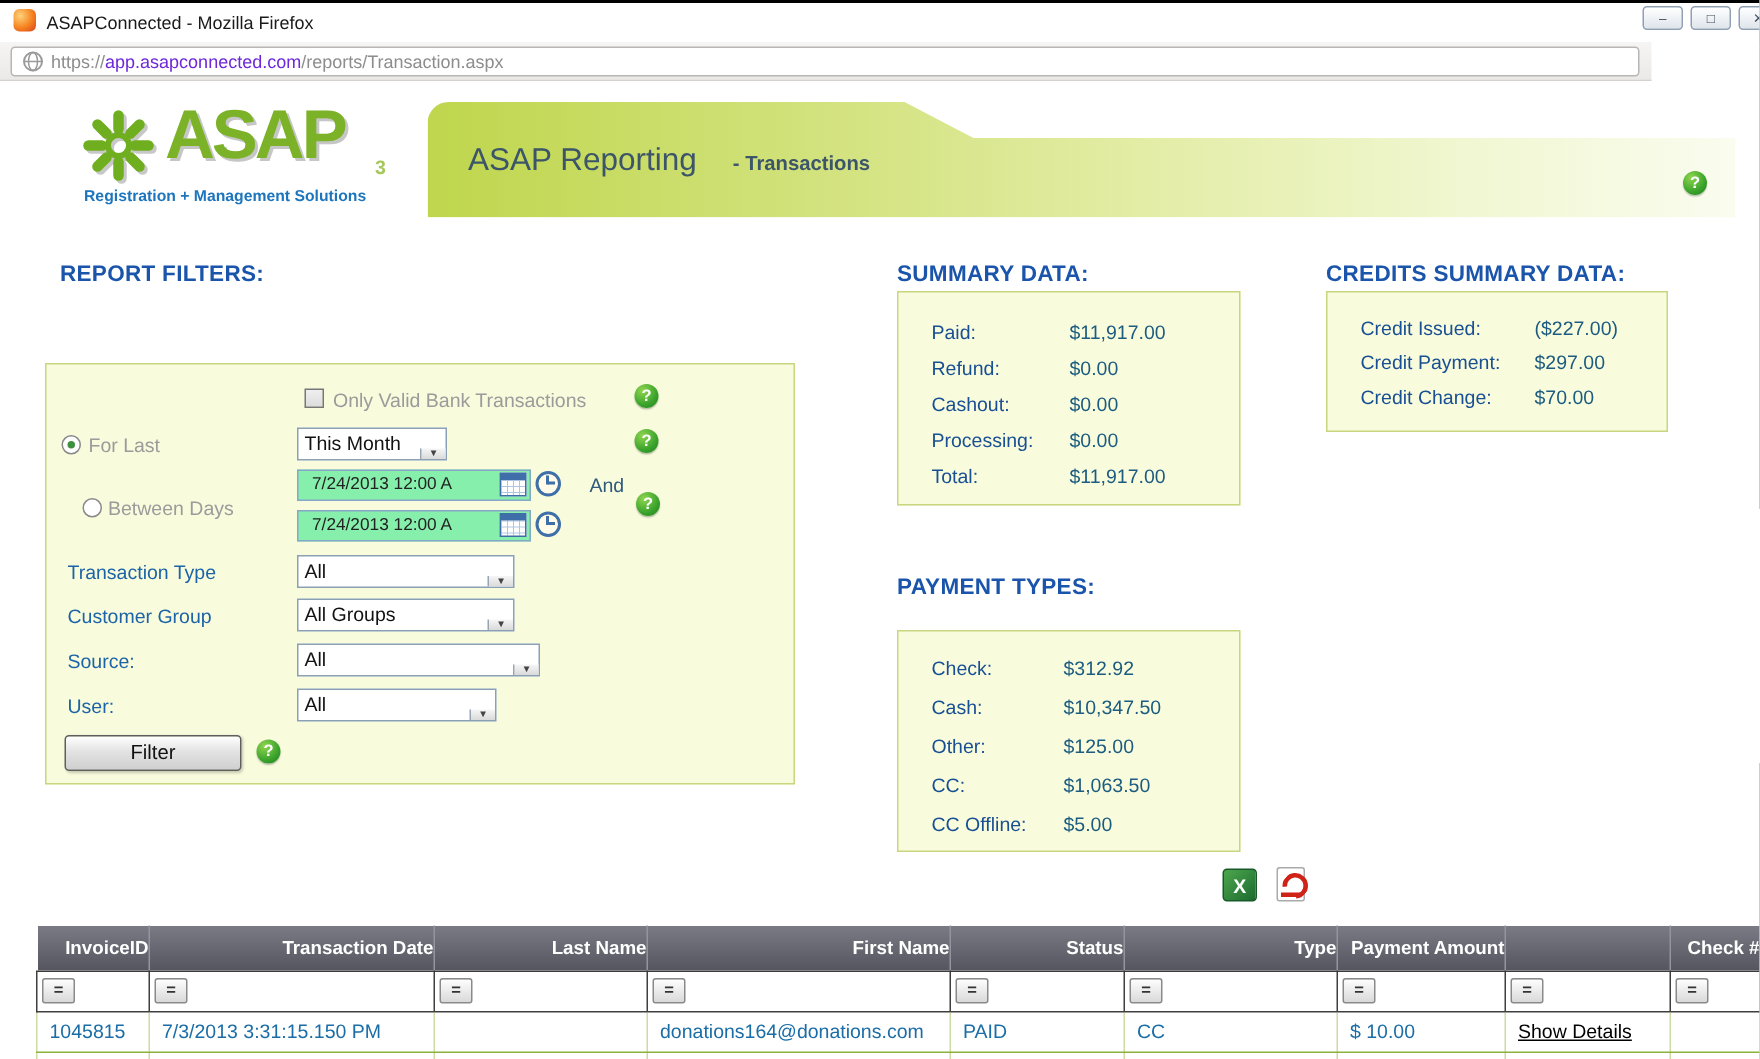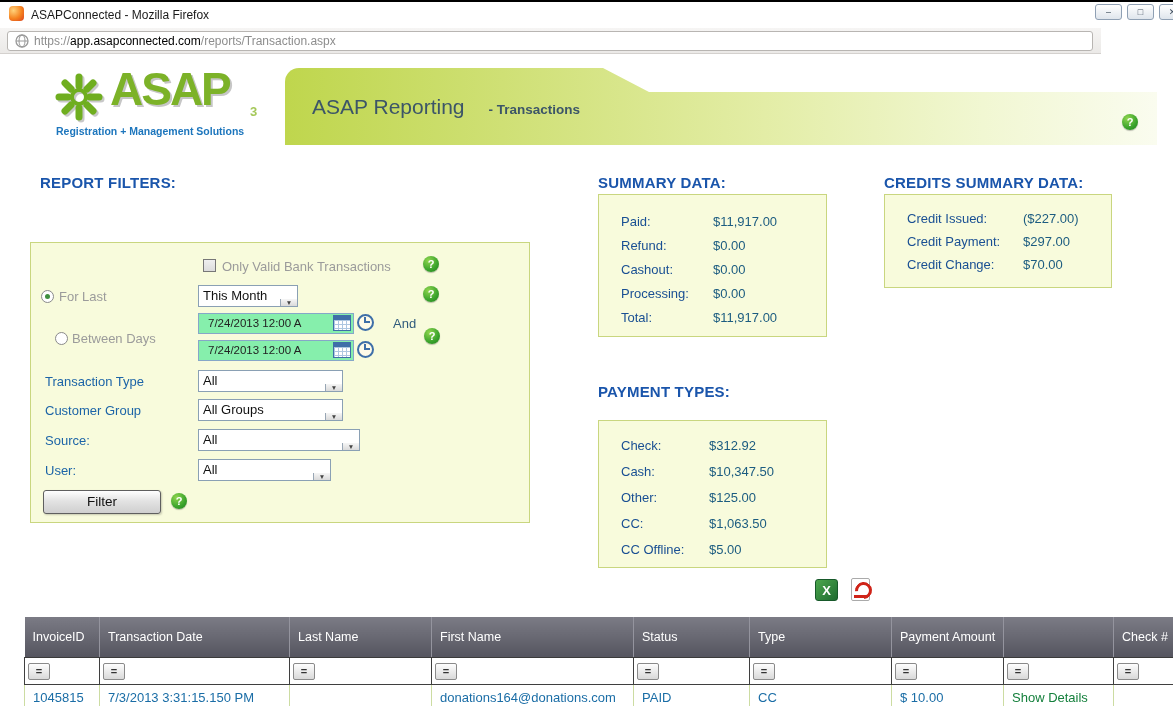--- a/index.html
+++ b/index.html
@@ -11,21 +11,21 @@
 .titlebar{position:absolute;top:0;left:0;width:100%;height:26px;background:#fff}
 .ff-icon{position:absolute;left:9px;top:4px;width:15px;height:15px;border-radius:4px;background:radial-gradient(circle at 30% 30%,#ffd27a,#f5821f 55%,#d9411e)}
 .win-title{position:absolute;left:31px;top:6px;font-size:12px;color:#1a1a1a}
 .winbtns{position:absolute;right:-13px;top:2px;display:flex;gap:5px}
 .winbtn{width:27px;height:16px;border:1px solid #8fa0b4;border-radius:3px;background:linear-gradient(#ffffff,#dfe5ec);color:#3d4c5c;font-size:9px;line-height:14px;text-align:center;cursor:pointer}
 
 .urlbar{position:absolute;top:26px;left:0;width:100%;height:26px;background:linear-gradient(#f6f5f4,#ebe9e7);border-bottom:1px solid #d4d1ce}
 .url-input{position:absolute;left:7px;top:3px;width:1086px;height:20px;background:#fff;border:1px solid #b8b5b2;border-radius:3px;display:flex;align-items:center;gap:5px;padding:0 7px}
 .url-text{font-size:12px;white-space:nowrap}
 .u-dim{color:#8d8d8d}
-.u-dark{color:#000000}
+.u-dark{color:#6d28d9}
 .toolbar-spacer{position:absolute;right:0;top:0;width:72px;height:26px;background:#fff}
 
 
 .page{position:absolute;top:52px;left:0;width:100%;height:654px;background:#fff}
 
 
 .logo{position:absolute;left:52px;top:12px;width:240px;height:80px}
 .logo-gear{position:absolute;left:0;top:4px;filter:drop-shadow(2px 2px 0 #c8c8c8)}
 .logo-word{position:absolute;left:58px;top:-4px;font-size:46px;font-weight:bold;color:#7cb228;letter-spacing:-2px;text-shadow:2px 2px 0 #c6c6c6}
 .logo-mark{position:absolute;left:198px;top:38px;font-size:13px;font-weight:bold;color:#a5c85a}
@@ -79,26 +79,26 @@
 #payment-panel .plabel{width:88px}
 
 
 .excel-icon{position:absolute;left:815px;top:525px;width:23px;height:22px;border-radius:3px;border:1px solid #17592a;background:linear-gradient(135deg,#4ca64c,#1d6b30);color:#fff;font-size:13px;font-weight:bold;text-align:center;line-height:21px;cursor:pointer}
 .pdf-icon{position:absolute;left:851px;top:524px;width:19px;height:23px;background:#fff;border:1px solid #aaa;border-radius:2px;cursor:pointer}
 .pdf-icon::before{content:"";position:absolute;left:3px;top:3px;width:11px;height:11px;border:3px solid #cf2318;border-radius:50%;border-bottom-color:transparent;transform:rotate(40deg)}
 .pdf-icon::after{content:"";position:absolute;left:2px;bottom:2px;width:13px;height:3px;background:#cf2318}
 
 
 .report-table{position:absolute;left:24px;top:563px;width:1149px;border-collapse:collapse;table-layout:fixed}
-.report-table th{height:40px;background:linear-gradient(#7b7b85,#55555f);color:#fff;font-size:12.5px;font-weight:normal;text-align:left;padding-left:8px;border-right:1px solid #94949e;border-bottom:1px solid #3a3a3a;white-space:nowrap;overflow:hidden}
+.report-table th{height:30px;background:linear-gradient(#7b7b85,#55555f);color:#fff;font-size:12.5px;font-weight:bold;text-align:right;padding-left:8px;border-right:1px solid #94949e;border-bottom:1px solid #3a3a3a;white-space:nowrap;overflow:hidden}
 .frow td{height:27px;background:#fff;border:1px solid #3f3f3f;padding-left:3px}
 .eqbtn{display:inline-block;width:22px;height:17px;border:1px solid #8a8a8a;border-radius:2px;background:linear-gradient(#fefefe,#d9d9d9);color:#333;font-size:11px;font-weight:bold;text-align:center;line-height:15px;vertical-align:middle;cursor:pointer}
 .drow td{height:27px;color:#1a6da6;font-size:13px;padding-left:8px;border-bottom:1px solid #8cb23e;border-right:1px solid #ccdca2;white-space:nowrap;overflow:hidden;background:#fff}
 .drow td:first-child{border-left:1px solid #ccdca2}
-.details-link{color:#15803d;cursor:pointer}
+.details-link{color:#000000;text-decoration:underline;cursor:pointer}
 </style>
 </head>
 <body>
 
 <div class="screen">
 
   <div class="titlebar">
     <span class="ff-icon"></span>
     <span class="win-title">ASAPConnected - Mozilla Firefox</span>
     <div class="winbtns">

